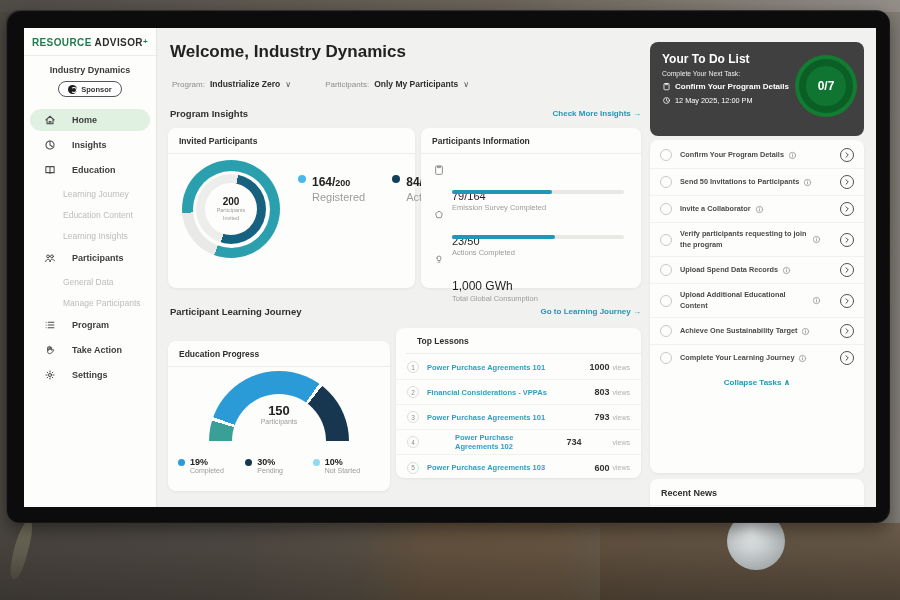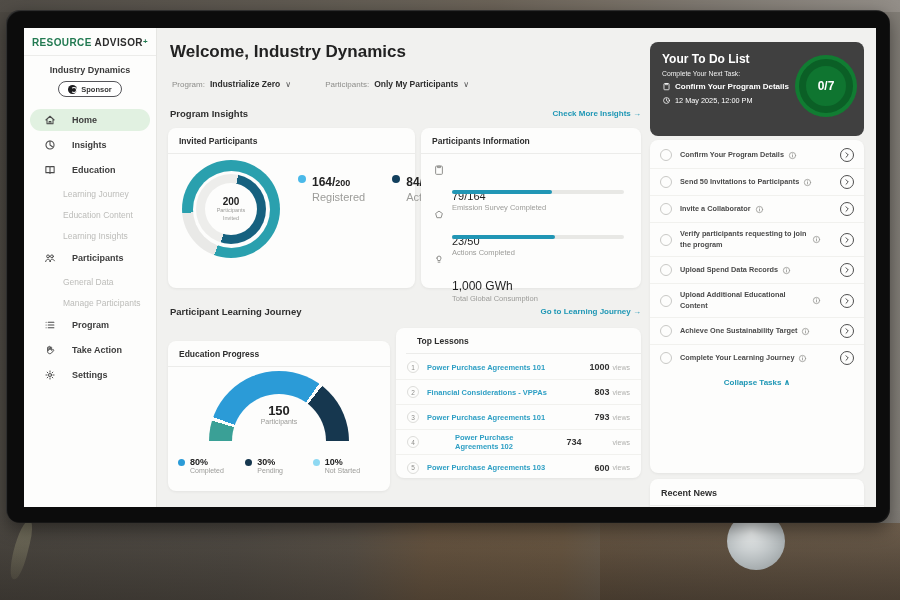--- a/index.html
+++ b/index.html
@@ -342,21 +342,21 @@
       <div class="gauge-hole"></div>
     </div>
     <div class="gauge-center">
       <div class="v">150</div>
       <div class="l">Participants</div>
     </div>
     <div class="glegend">
       <div class="gleg">
         <span class="dot" style="background-color: rgb(43, 155, 215);"></span>
         <span>
-            <div class="p">80%</div>
+            <div class="p">19%</div>
         <div class="t">Completed</div>
           </span>
       </div>
       <div class="gleg">
         <span class="dot" style="background-color: rgb(22, 55, 79);"></span>
         <span>
             <div class="p">30%</div>
         <div class="t">Pending</div>
           </span>
       </div>

